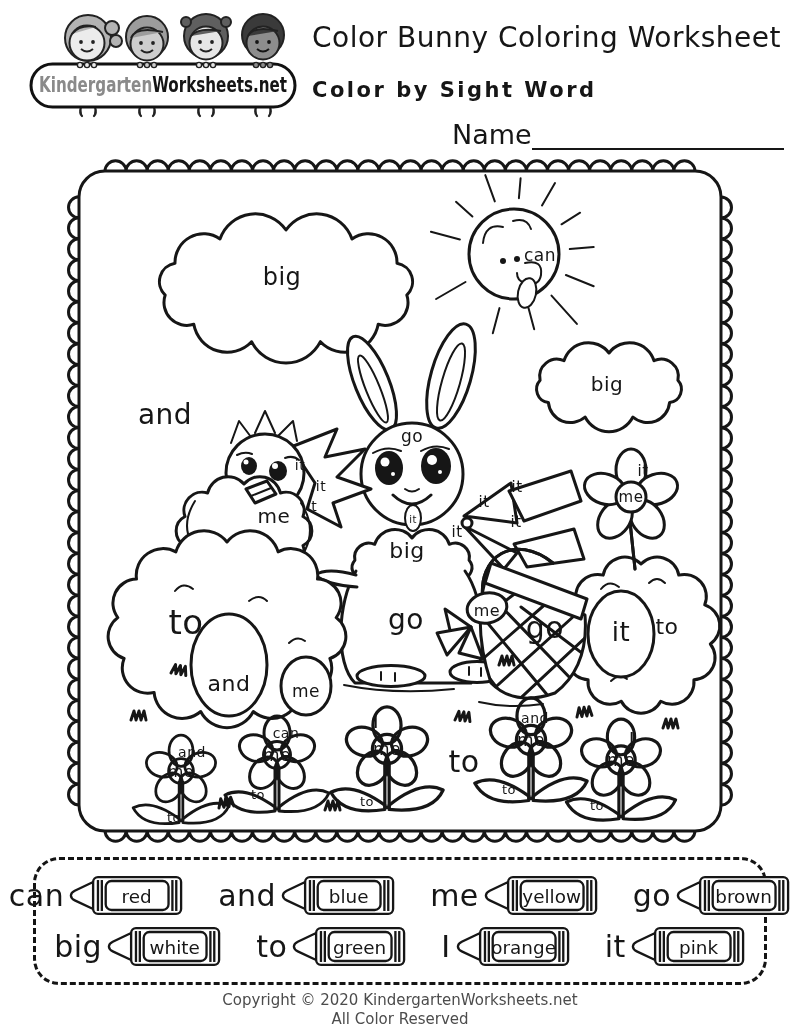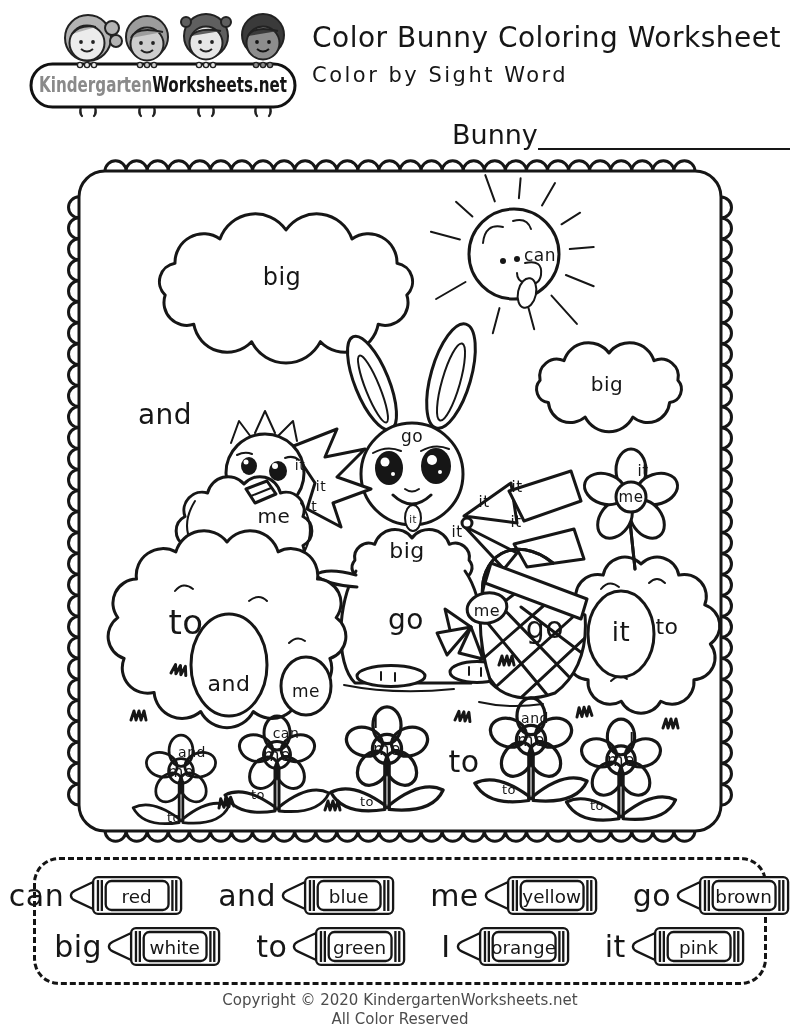--- a/index.html
+++ b/index.html
@@ -5,21 +5,21 @@
   html,body{margin:0;padding:0;}
   body{
     width:800px;height:1035px;position:relative;background:#ffffff;
     font-family:"DejaVu Sans","Liberation Sans",sans-serif;color:#161616;overflow:hidden;
   }
   
   .logo-wrap{position:absolute;left:26px;top:10px;width:274px;text-align:left;}
   .site-url{font-size:15px;color:#8f8f8f;margin-top:1px;letter-spacing:.4px;}
   .title-block{position:absolute;left:312px;top:22px;width:478px;}
   .title{font-size:28px;line-height:1.15;letter-spacing:.5px;white-space:nowrap;}
-  .subtitle{font-size:21px;margin-top:9px;letter-spacing:2.5px;}
+  .subtitle{font-size:21px;margin-top:24px;letter-spacing:2.5px;font-weight:bold;}
   .name-row{position:absolute;left:452px;top:118px;display:flex;align-items:flex-end;}
   .name-label{font-size:27px;}
   .name-line{display:inline-block;width:252px;border-bottom:2.5px solid #161616;height:30px;}
   
   .frame{position:absolute;left:63px;top:155px;width:674px;height:692px;}
   .scene path,.scene circle,.scene ellipse,.scene rect,.scene line{
     fill:none;stroke:#161616;stroke-width:3;stroke-linecap:round;stroke-linejoin:round;}
   .scene .f{fill:#ffffff;}
   .scene .k{fill:#161616;stroke:none;}
   .scene .hl{fill:#ffffff;stroke:none;}
@@ -116,21 +116,21 @@
     </g>
     <text x="137" y="82" font-size="20.5" font-weight="bold" textLength="248" lengthAdjust="spacingAndGlyphs"><tspan fill="#8a8a8a">Kindergarten</tspan><tspan fill="#141414">Worksheets.net</tspan></text>
   </svg>
 </div>
 
 <div class="title-block">
   <div class="title">Color Bunny Coloring Worksheet</div>
   <div class="subtitle">Color by Sight Word</div>
 </div>
 <div class="name-row">
-  <span class="name-label">Bunny</span>
+  <span class="name-label">Name</span>
   <span class="name-line"></span>
 </div>
 
 <div class="frame">
 <svg class="scene" width="674" height="692" viewBox="0 0 674 692">
   <defs>
     <g id="fl">
       <ellipse cx="0" cy="-22" rx="13" ry="17" fill="#fff" stroke="#161616" stroke-width="3"></ellipse>
       <ellipse cx="20.9" cy="-6.8" rx="13" ry="17" fill="#fff" stroke="#161616" stroke-width="3" transform="rotate(72 20.9 -6.8)"></ellipse>
       <ellipse cx="12.9" cy="17.8" rx="13" ry="17" fill="#fff" stroke="#161616" stroke-width="3" transform="rotate(144 12.9 17.8)"></ellipse>

